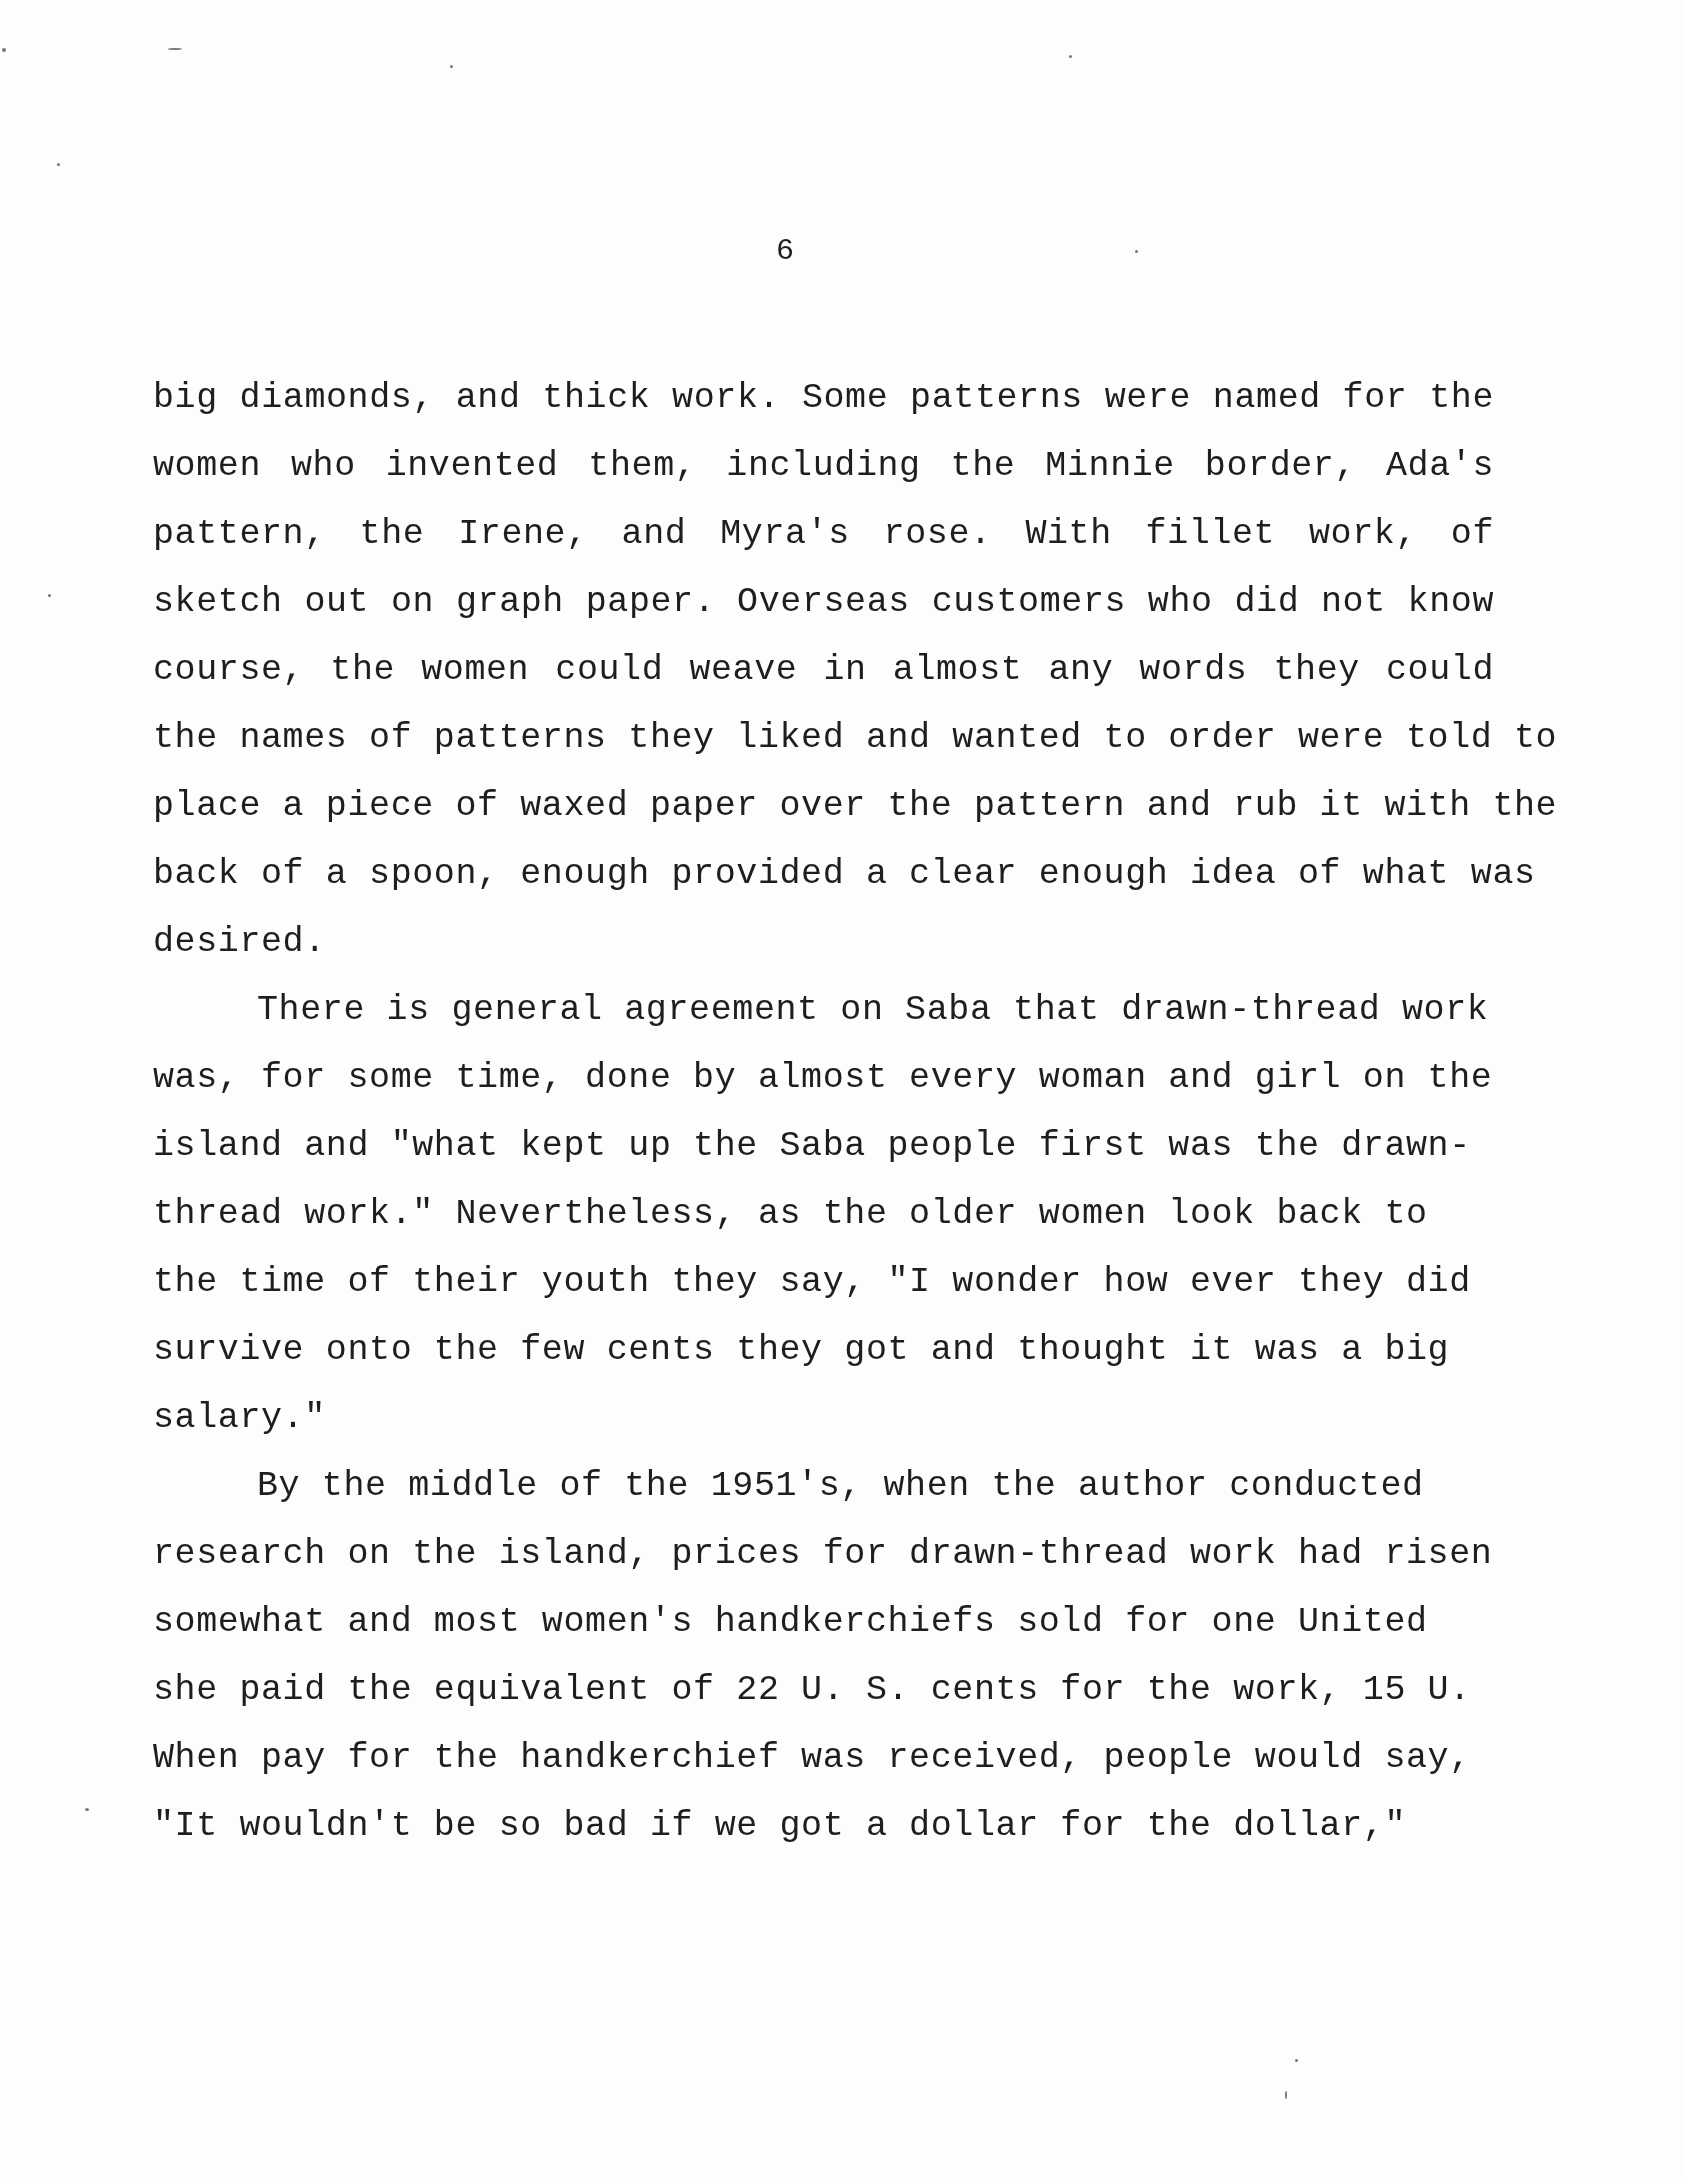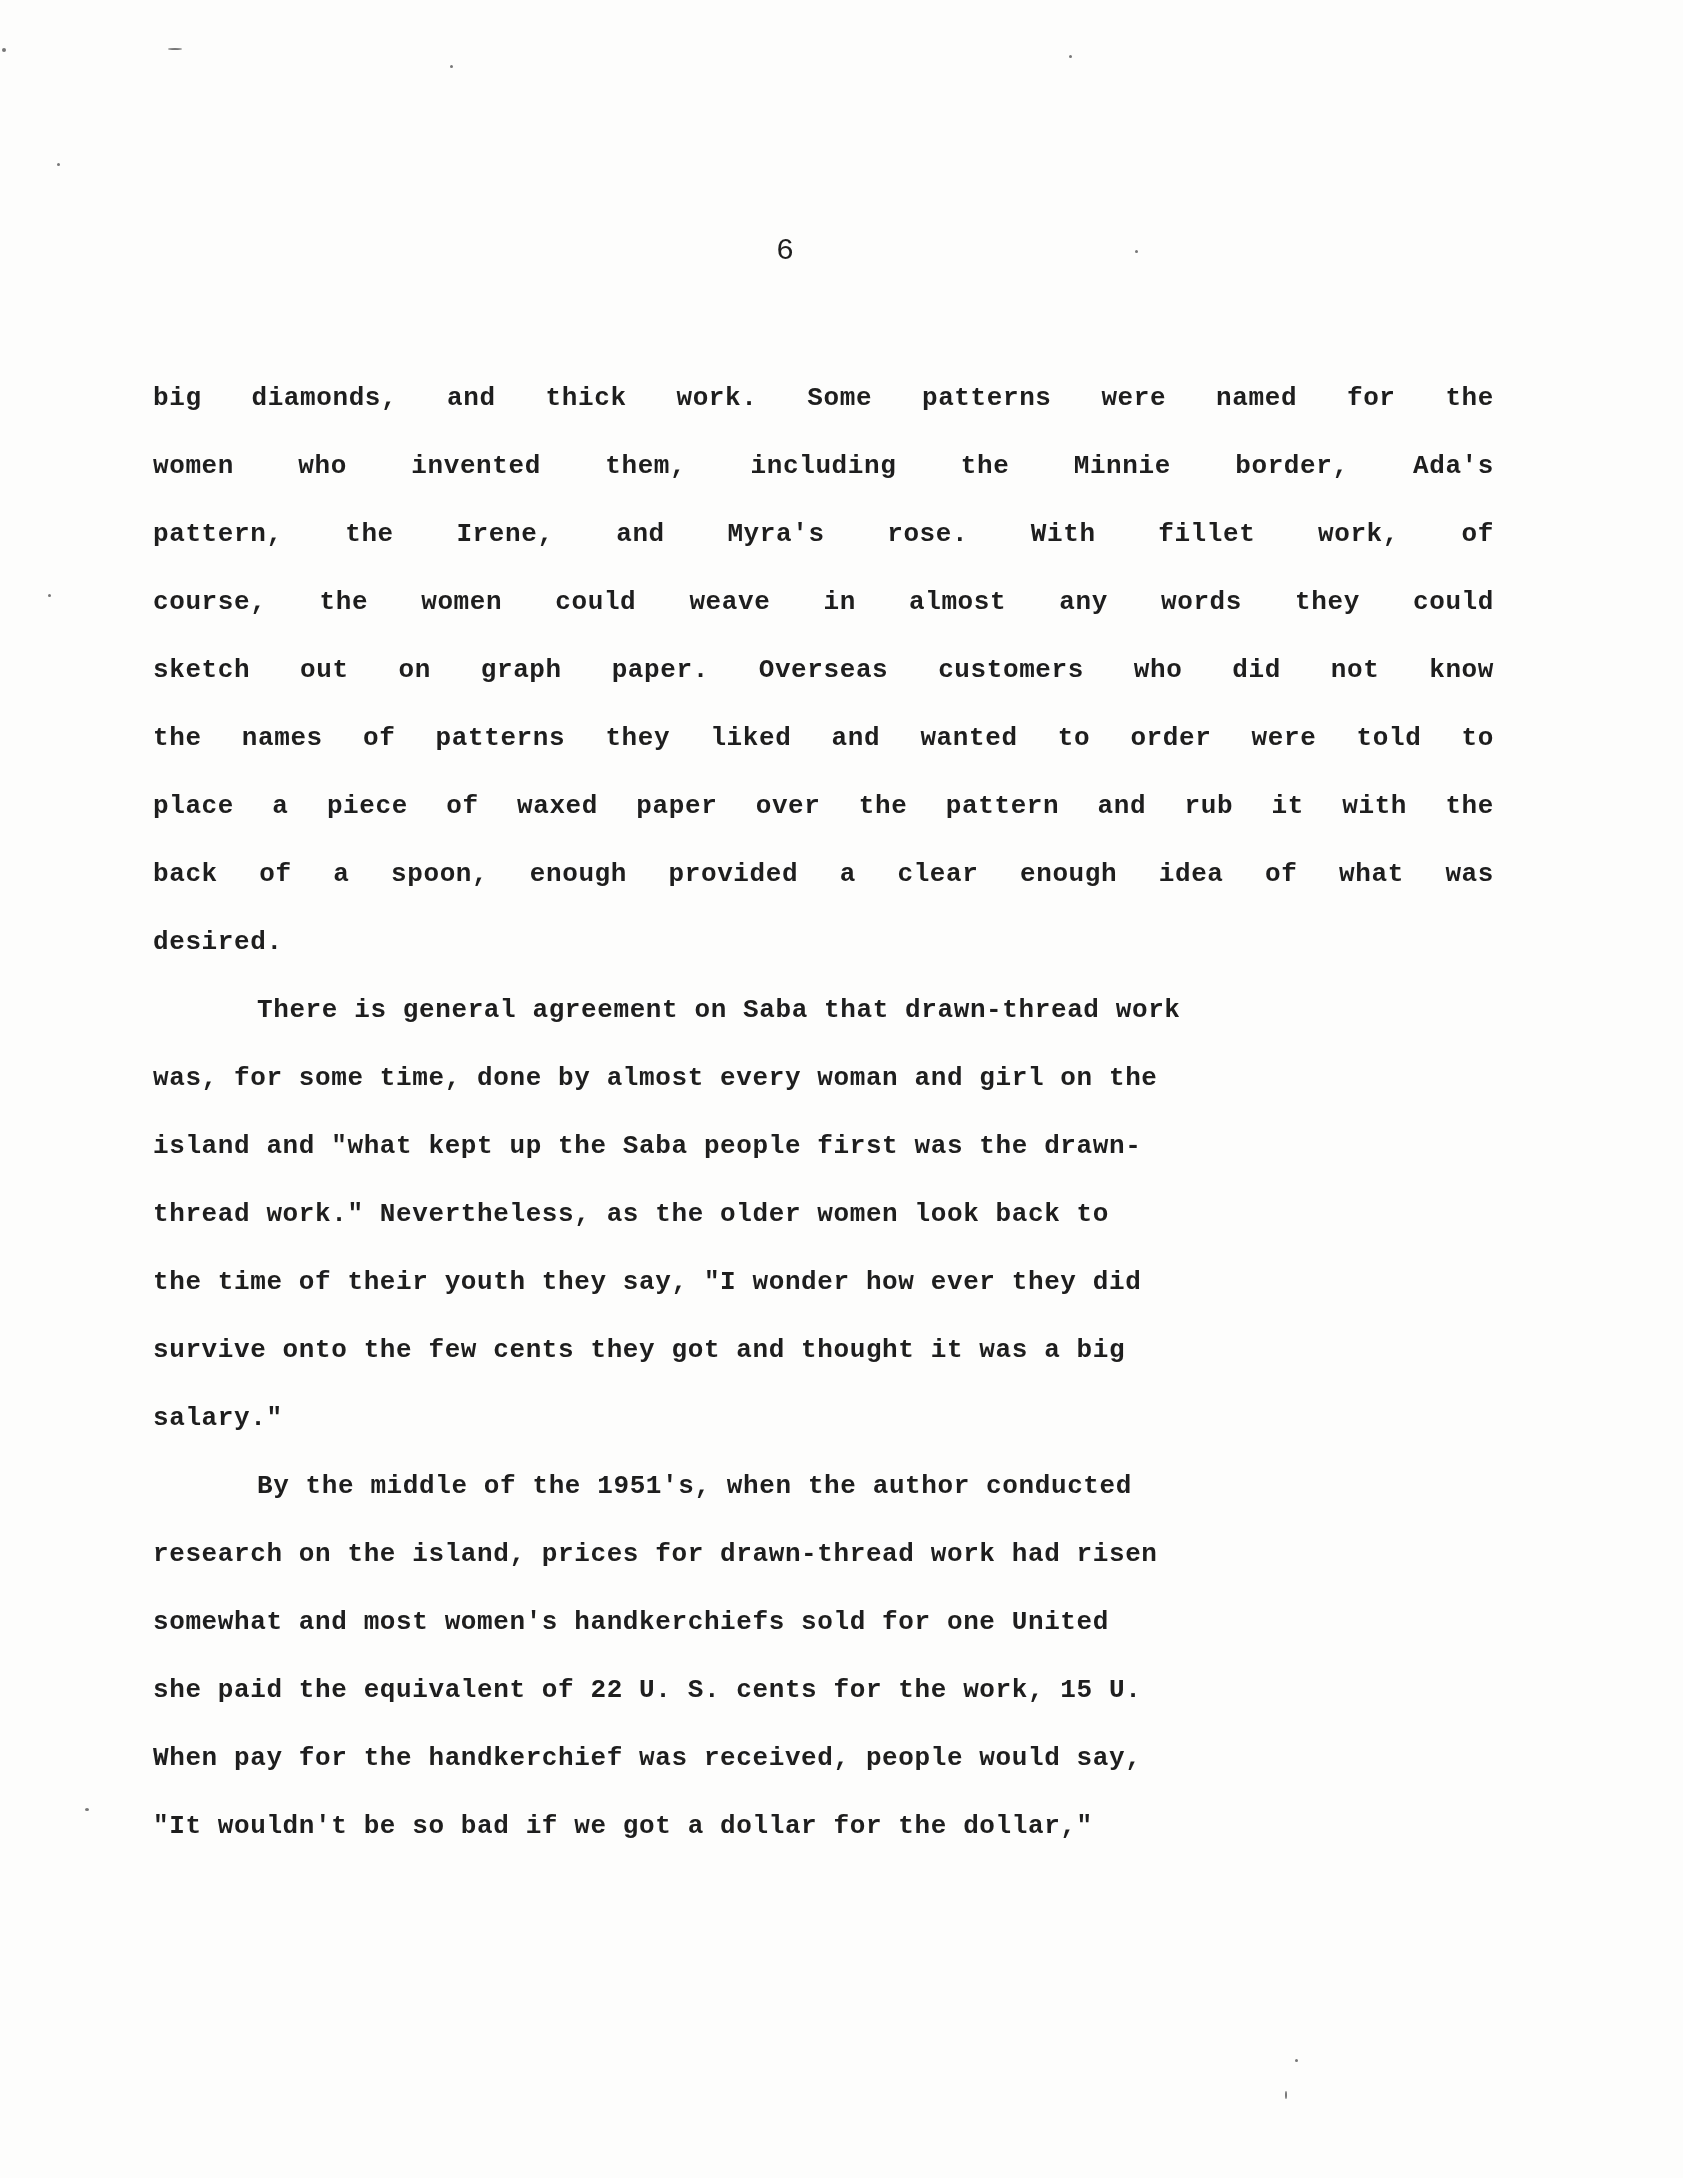--- a/index.html
+++ b/index.html
@@ -7,40 +7,40 @@
     width:1683px; height:2178px; background:#fdfdfc; position:relative; overflow:hidden;
     font-family:"Liberation Mono","DejaVu Sans Mono",monospace; color:#1e1e1e;
   }
   .page-number {
     position:absolute; top:234px; left:776px; font-size:30px; letter-spacing:1px;
   }
   .body-text {
     position:absolute; left:153px; width:1341px; top:364px;
   }
   .line {
-    display:block; height:68px; line-height:68px; font-size:26px;
-    white-space:nowrap; text-align:justify; text-align-last:justify; letter-spacing:0.6px;font-weight:bold;
+    display:block; height:68px; line-height:68px; font-size:35px;
+    white-space:nowrap; text-align:justify; text-align-last:justify; letter-spacing:0.6px;
   }
   .line.last { text-align-last:left; }
   .line.indent { padding-left:104px; text-align-last:left; }
   .speck { position:absolute; background:#777; border-radius:50%; }
 </style>
 </head>
 <body>
 
 <div class="page-number">6</div>
 
 <div class="body-text">
 
   <div>
     <span class="line">big diamonds, and thick work. Some patterns were named for the</span>
     <span class="line">women who invented them, including the Minnie border, Ada's</span>
     <span class="line">pattern, the Irene, and Myra's rose. With fillet work, of</span>
+    <span class="line">sketch out on graph paper. Overseas customers who did not know</span>
     <span class="line">course, the women could weave in almost any words they could</span>
-    <span class="line">sketch out on graph paper. Overseas customers who did not know</span>
     <span class="line">the names of patterns they liked and wanted to order were told to</span>
     <span class="line">place a piece of waxed paper over the pattern and rub it with the</span>
     <span class="line">back of a spoon, enough provided a clear enough idea of what was</span>
     <span class="line last">desired.</span>
   </div>
 
   <div>
     <span class="line indent">There is general agreement on Saba that drawn-thread work</span>
     <span class="line last">was, for some time, done by almost every woman and girl on the</span>
     <span class="line last">island and "what kept up the Saba people first was the drawn-</span>

